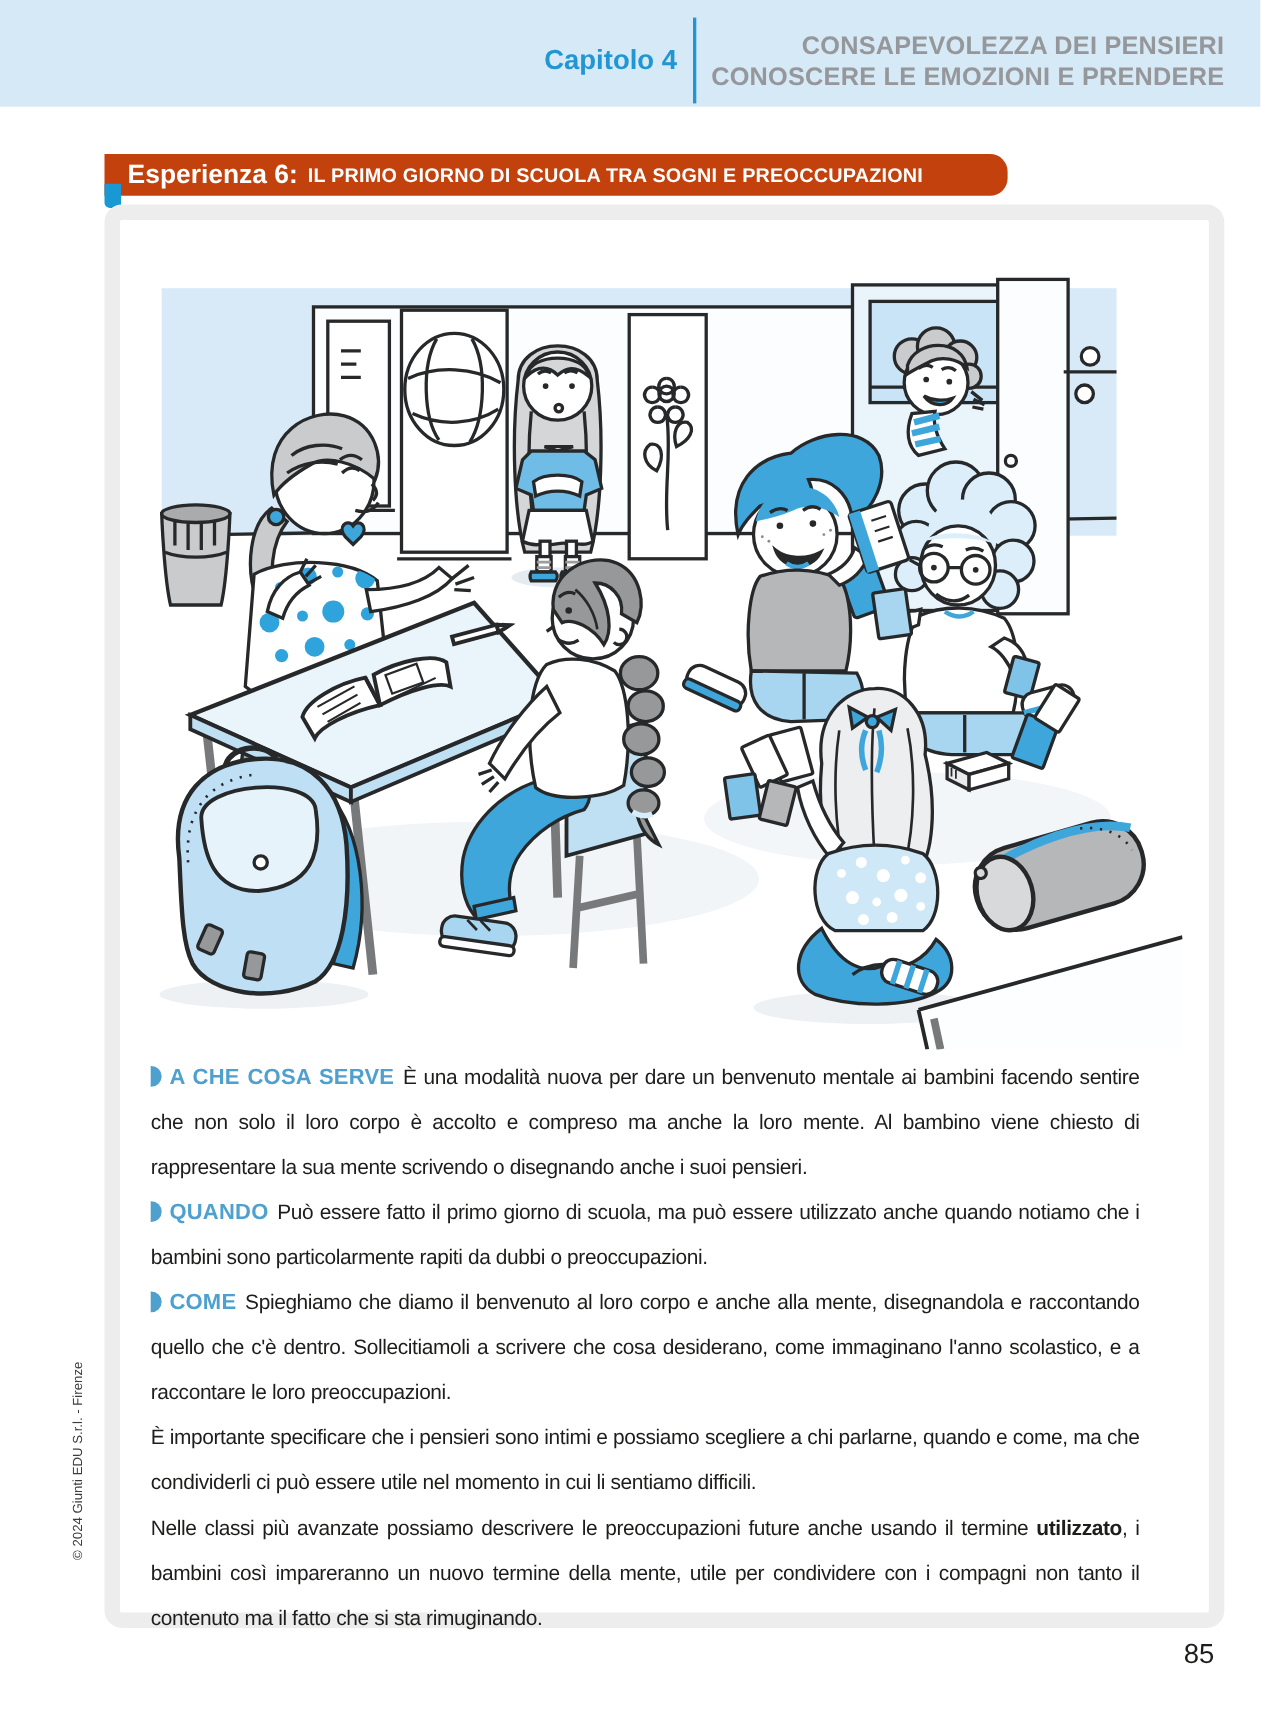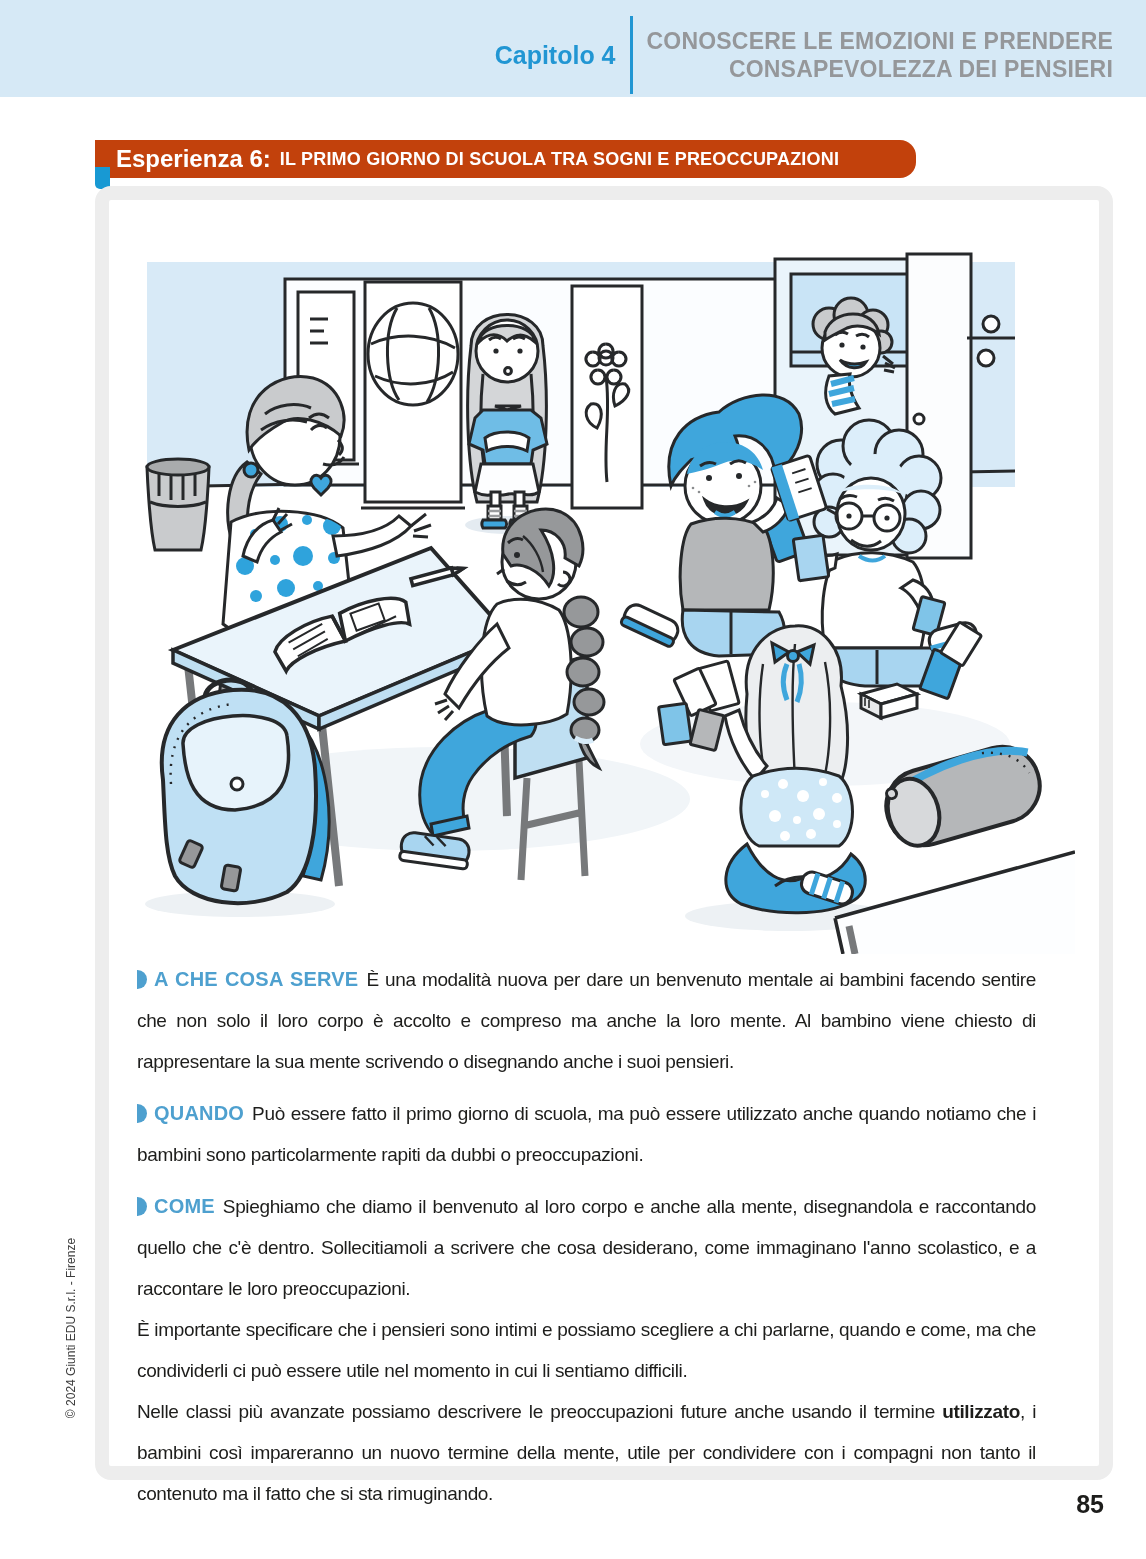--- a/index.html
+++ b/index.html
@@ -28,45 +28,45 @@
          border:14px solid #EDEDED;border-radius:16px;background:#fff;}
 
   
   .illus{position:absolute;left:135px;top:224px;width:940px;height:730px;background:#fff;}
   .illus svg{display:block;}
 
   
   .body-text{position:absolute;left:137px;top:959px;width:899px;color:#1D1D1B;
              font-size:19px;line-height:41px;letter-spacing:-.35px;text-align:justify;}
   .par{margin:0;}
-  .par.sec{margin-top:11px;}
+  .par.sec{}
   .marker{display:inline-block;width:10px;height:19px;background:#4EA0CF;
           border-radius:0 10px 10px 0;margin-right:7px;vertical-align:-3px;}
   .slabel{color:#4EA0CF;font-weight:bold;font-size:20px;letter-spacing:.2px;margin-right:8px;}
   b{font-weight:bold;}
 
   
   .copyright{position:absolute;left:-106px;top:1318px;width:360px;height:20px;
              transform:rotate(-90deg);text-align:center;font-size:12px;color:#3C3C3C;}
 
   
-  .pagenum{position:absolute;right:42px;top:1490px;font-size:25px;font-weight:bold;color:#1D1D1B;}
+  .pagenum{position:absolute;right:42px;top:1490px;font-size:25px;font-weight:normal;color:#1D1D1B;}
 </style>
 </head>
 <body>
 
 <div class="page">
 
   <header class="band">
     <div class="band-inner">
       <span class="chapter">Capitolo 4</span>
       <span class="hdivider"></span>
       <div class="htitle">
+        <div>CONSAPEVOLEZZA DEI PENSIERI</div>
         <div>CONOSCERE LE EMOZIONI E PRENDERE</div>
-        <div>CONSAPEVOLEZZA DEI PENSIERI</div>
       </div>
     </div>
   </header>
 
   <div class="banner">
     <span class="banner-prefix">Esperienza 6:</span>
     <span class="banner-title">IL PRIMO GIORNO DI SCUOLA TRA SOGNI E PREOCCUPAZIONI</span>
   </div>
   <div class="banner-tab"></div>
 

